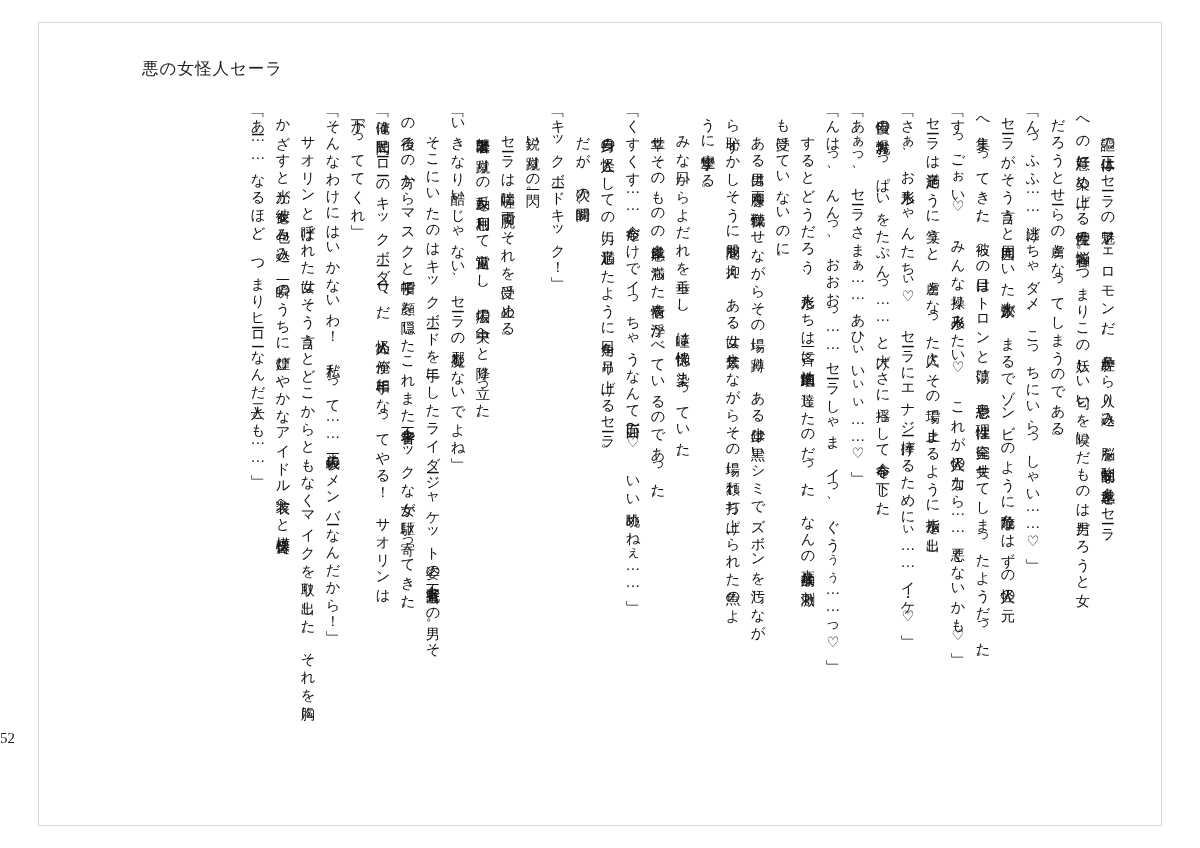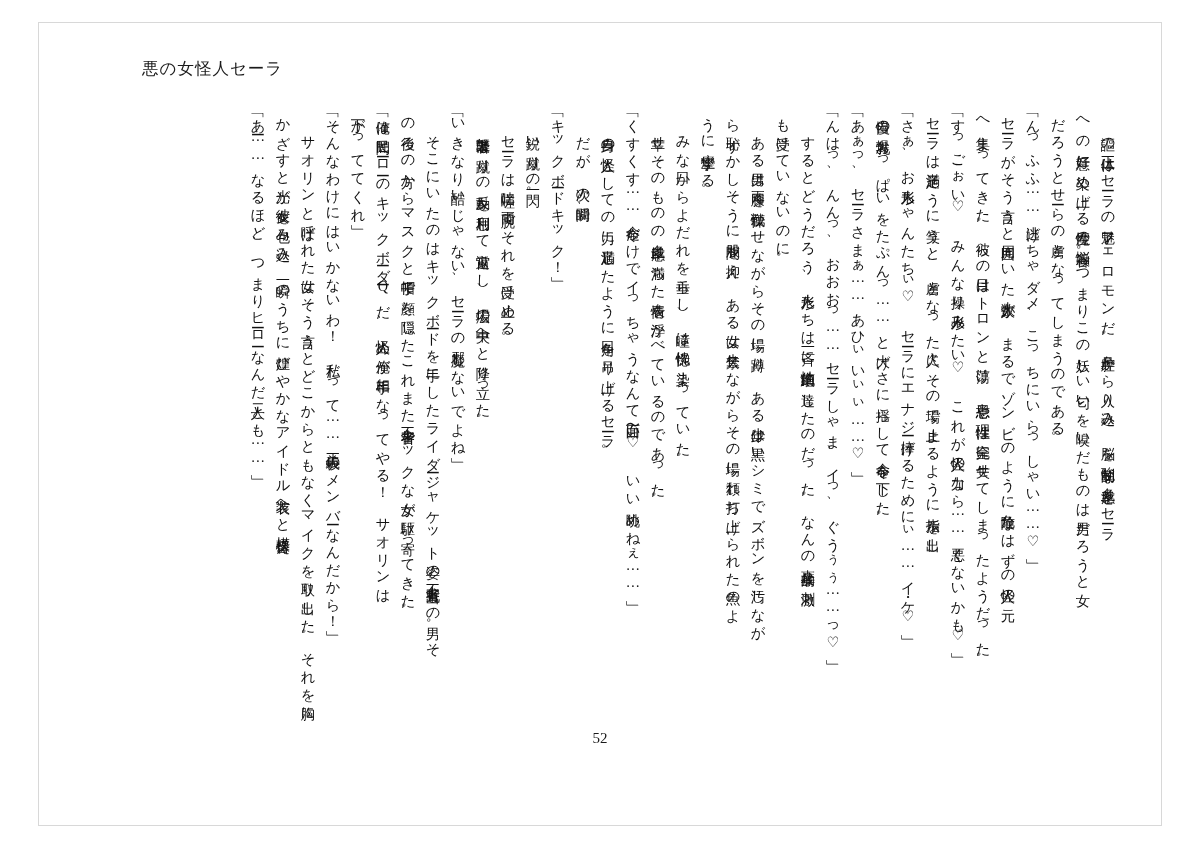--- a/index.html
+++ b/index.html
@@ -70,21 +70,20 @@
   }
   .vline.indent {
     padding-top: 18px;
     box-sizing: border-box;
   }
   .page-number {
     position: absolute;
     left: 0;
     right: 0;
     top: 730px;
-    text-align: center;
     font-size: 15px;
     font-family: "Liberation Serif", "DejaVu Serif", serif;
     color: #1a1a1a;
   }
 </style>
 </head>
 <body>
 
 <div class="page">
   <div class="page-border"></div>

